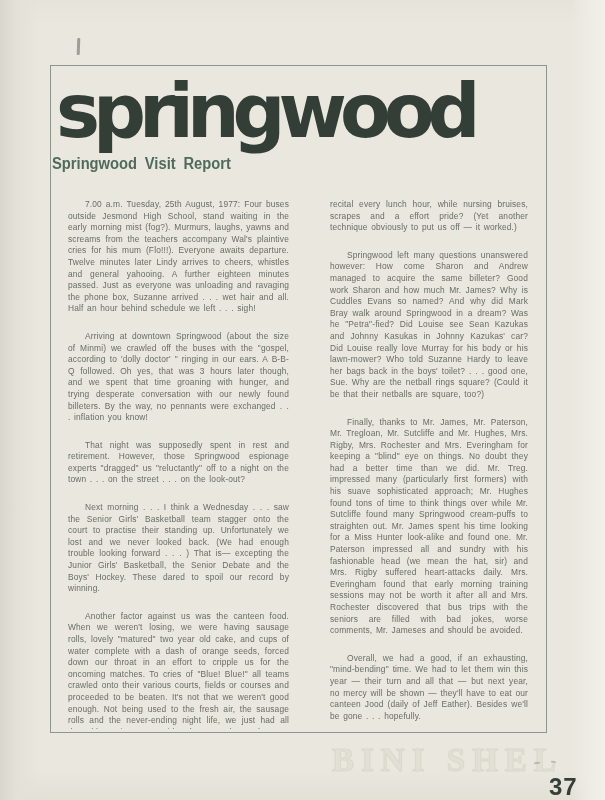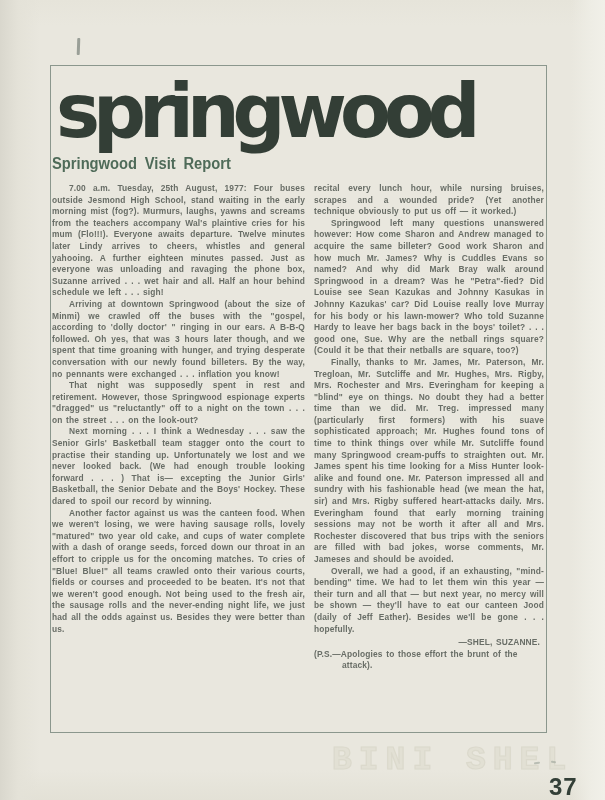--- a/index.html
+++ b/index.html
@@ -47,32 +47,32 @@
     position:absolute;left:52px;top:183px;width:492px;height:546px;
     display:flex;gap:9px;overflow:hidden;
   }
   .col{
     font-size:8.4px;line-height:11.6px;color:#686d66;
     text-align:justify;
     letter-spacing:0.15px;word-spacing:1.1px;
   }
   .col-left{width:253px;}
   .col-right{width:230px;}
-  .col p{margin:0;text-indent:17px;font-weight:bold;}
+  .col p{margin:16px;text-indent:17px;}
   .col p.no-indent{text-indent:0;}
   .col p.signature{text-align:right;text-indent:0;padding-right:4px;margin-top:2px;}
   .col p.postscript{text-indent:-28px;padding-left:28px;text-align:left;}
   .page-number{
     position:absolute;left:549px;top:773px;
     font-weight:bold;font-size:24px;color:#333f37;
     letter-spacing:1px;
   }
   .ghost-text{
     position:absolute;left:332px;top:742px;
-    font-family:Liberation Mono, monospace;
+    font-family:Liberation Serif, serif;
     font-weight:bold;font-size:33px;letter-spacing:7px;
     color:transparent;
     -webkit-text-stroke:1.2px #dbd9cc;
     text-shadow:0 0 1px #e2e0d4;
     white-space:nowrap;
   }
   .speck{position:absolute;background:#9aa198;opacity:.6;border-radius:1px;}
   .speck-1{left:534px;top:762px;width:6px;height:2px;transform:rotate(-8deg);}
   .speck-2{left:551px;top:761px;width:5px;height:2px;transform:rotate(6deg);}
 </style>
@@ -91,21 +91,21 @@
 
 <div class="columns">
   <div class="col col-left">
     <p>7.00 a.m. Tuesday, 25th August, 1977: Four buses outside Jesmond High School, stand waiting in the early morning mist (fog?). Murmurs, laughs, yawns and screams from the teachers accompany Wal's plaintive cries for his mum (Flo!!!). Everyone awaits departure.  Twelve minutes later Lindy arrives to cheers, whistles and general yahooing. A further eighteen minutes passed. Just as everyone was unloading and ravaging the phone box, Suzanne arrived . . . wet hair and all. Half an hour behind schedule we left . . . sigh!</p>
     <p>Arriving at downtown Springwood (about the size of Minmi) we crawled off the buses with the "gospel, according to 'dolly doctor' " ringing in our ears. A B-B-Q followed. Oh yes, that was 3 hours later though, and we spent that time groaning with hunger, and trying desperate conversation with our newly found billeters. By the way, no pennants were exchanged . . . inflation you know!</p>
     <p>That night was supposedly spent in rest and retirement. However, those Springwood espionage experts "dragged" us "reluctantly" off to a night on the town . . . on the street . . . on the look-out?</p>
     <p>Next morning . . . I think a Wednesday . . . saw the Senior Girls' Basketball team stagger onto the court to practise their standing up. Unfortunately we lost and we never looked back. (We had enough trouble looking forward . . . ) That is— excepting the Junior Girls' Basketball, the Senior Debate and the Boys' Hockey. These dared to spoil our record by winning.</p>
     <p>Another factor against us was the canteen food. When we weren't losing, we were having sausage rolls, lovely "matured" two year old cake, and cups of water complete with a dash of orange seeds, forced down our throat in an effort to cripple us for the oncoming matches. To cries of "Blue! Blue!" all teams crawled onto their various courts, fields or courses and proceeded to be beaten. It's not that we weren't good enough. Not being used to the fresh air, the sausage rolls and the never-ending night life, we just had all the odds against us. Besides they were better than us.</p>
   </div>
   <div class="col col-right">
-    <p class="no-indent">recital every lunch hour, while nursing bruises, scrapes and a wounded pride? (Yet another technique obviously to put us off — it worked.)</p>
+    <p class="no-indent">recital every lunch hour, while nursing bruises, scrapes and a effort pride? (Yet another technique obviously to put us off — it worked.)</p>
     <p>Springwood left many questions unanswered however: How come Sharon and Andrew managed to acquire the same billeter? Good work Sharon and how much Mr. James? Why is Cuddles Evans so named? And why did Mark Bray walk around Springwood in a dream? Was he "Petra"-fied? Did Louise see Sean Kazukas and Johnny Kasukas in Johnny Kazukas' car? Did Louise really love Murray for his body or his lawn-mower? Who told Suzanne Hardy to leave her bags back in the boys' toilet? . . . good one, Sue. Why are the netball rings square? (Could it be that their netballs are square, too?)</p>
     <p>Finally, thanks to Mr. James, Mr. Paterson, Mr. Tregloan, Mr. Sutcliffe and Mr. Hughes, Mrs. Rigby, Mrs. Rochester and Mrs. Everingham for keeping a "blind" eye on things. No doubt they had a better time than we did. Mr. Treg. impressed many (particularly first formers) with his suave sophisticated approach; Mr. Hughes found tons of time to think things over while Mr. Sutcliffe found many Springwood cream-puffs to straighten out.  Mr. James spent his time looking for a Miss Hunter look-alike and found one. Mr. Paterson impressed all and sundry with his fashionable head (we mean the hat, sir) and Mrs. Rigby suffered heart-attacks daily. Mrs. Everingham found that early morning training sessions may not be worth it after all and Mrs. Rochester discovered that bus trips with the seniors are filled with bad jokes, worse comments, Mr. Jameses and should be avoided.</p>
     <p>Overall, we had a good, if an exhausting, "mind-bending" time. We had to let them win this year — their turn and all that — but next year, no mercy will be shown — they'll have to eat our canteen Jood (daily of Jeff Eather). Besides we'll be gone . . . hopefully.</p>
     <p class="signature">—SHEL, SUZANNE.</p>
     <p class="postscript">(P.S.—Apologies to those effort the brunt of the attack).</p>
   </div>
 </div>
 
 <div class="ghost-text">BINI SHEL</div>
 

